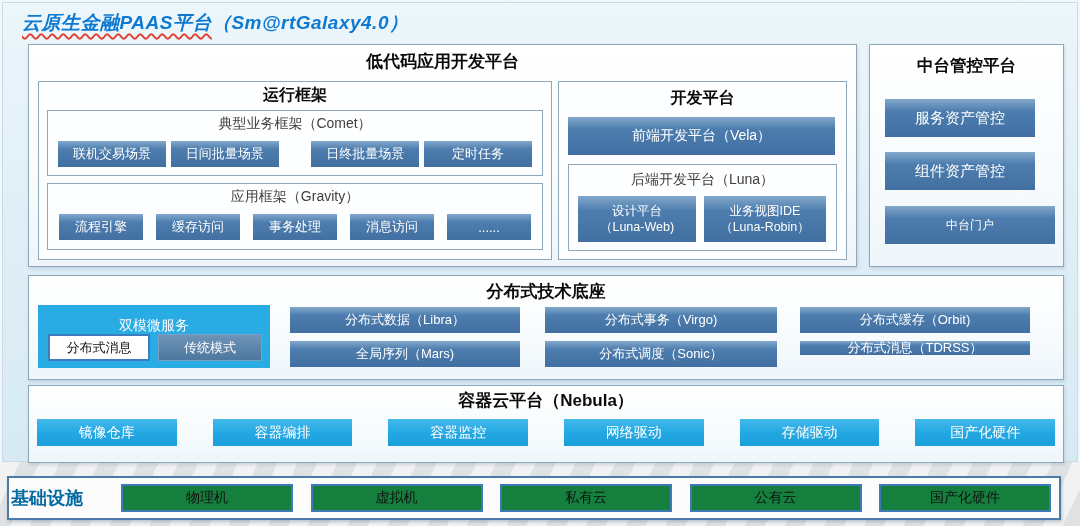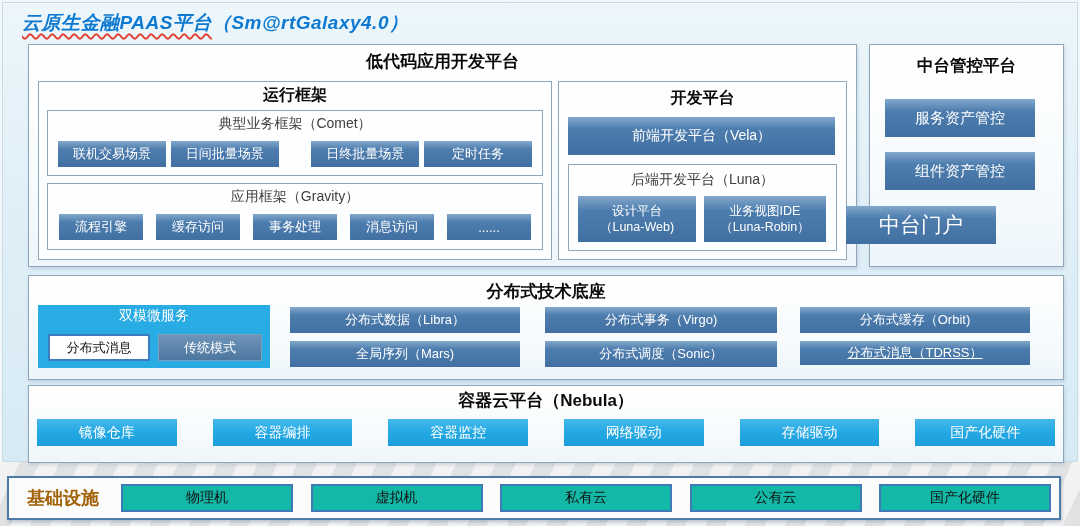--- a/index.html
+++ b/index.html
@@ -63,21 +63,21 @@
     font-size:14px;white-space:nowrap;
   }
   .flexrow{position:absolute;display:flex;justify-content:space-between;}
   .flexrow .btn-blue,.flexrow .btn-cyan,.flexrow .infra-item{position:static;}
 
   
   .dualmode{
     position:absolute;left:38px;top:305px;width:230px;height:61px;
     background:#29abe3;border:1px solid #29abe3;
   }
-  .dualmode .lbl{color:#fff;font-size:14px;padding-top:1px;}
+  .dualmode .lbl{color:#fff;font-size:14px;padding-top:11px;}
   .mode-white{
     position:absolute;left:9px;top:28px;width:102px;height:27px;
     background:#fff;border:2px solid #3c7cc0;box-sizing:border-box;
     display:flex;align-items:center;justify-content:center;
     font-size:13px;color:#111;
   }
   .mode-blue{
     position:absolute;left:119px;top:28px;width:104px;height:27px;
     background:linear-gradient(180deg,#6f94b8 0%,#4d779f 100%);
     border:1px solid #7ba1c2;box-sizing:border-box;
@@ -85,25 +85,25 @@
     font-size:13px;color:#fff;
   }
 
   
   .infra-box{
     position:absolute;left:7px;top:476px;width:1054px;height:44px;
     background:#fcfcfd;border:2px solid #4b7ba6;box-sizing:border-box;
     box-shadow:1px 2px 3px rgba(90,110,130,.35);
   }
   .infra-label{
-    position:absolute;left:18px;top:0;height:40px;line-height:40px;
-    font-size:18px;font-weight:bold;color:#a16207;
+    position:absolute;left:2px;top:0;height:40px;line-height:40px;
+    font-size:18px;font-weight:bold;color:#0369a1;
   }
   .infra-item{
-    width:172px;height:28px;background:#14b8a6;
+    width:172px;height:28px;background:#15803d;
     border:2px solid #3e7ab8;box-sizing:border-box;
     display:flex;align-items:center;justify-content:center;
     font-size:14px;color:#111;
   }
 
   .two-line{flex-direction:column;line-height:1.3;font-size:12.5px;}
 </style>
 </head>
 <body>
 
@@ -158,36 +158,36 @@
   <div class="btn-blue two-line" style="left:704px;top:196px;width:122px;height:46px;">
     <span>业务视图IDE</span>
     <span>（Luna-Robin）</span>
   </div>
 
   <div class="panel" style="left:869px;top:44px;width:193px;height:221px;">
     <div class="ttl" style="font-size:16.5px;padding-top:10px;">中台管控平台</div>
   </div>
   <div class="btn-blue" style="left:885px;top:99px;width:150px;height:38px;font-size:15px;">服务资产管控</div>
   <div class="btn-blue" style="left:885px;top:152px;width:150px;height:38px;font-size:15px;">组件资产管控</div>
-  <div class="btn-blue" style="left:846px;top:206px;width:150px;height:38px;font-size:21px;">中台门户</div>
+  <div class="btn-blue" style="left:885px;top:206px;width:170px;height:38px;font-size:12px;">中台门户</div>
 
   <div class="panel" style="left:28px;top:275px;width:1034px;height:103px;">
     <div class="ttl" style="font-size:17px;padding-top:4px;">分布式技术底座</div>
   </div>
   <div class="dualmode">
     <div class="lbl">双模微服务</div>
     <div class="mode-white">分布式消息</div>
     <div class="mode-blue">传统模式</div>
   </div>
   <div class="btn-blue" style="left:290px;top:307px;width:230px;height:26px;">分布式数据（Libra）</div>
   <div class="btn-blue" style="left:545px;top:307px;width:232px;height:26px;">分布式事务（Virgo)</div>
   <div class="btn-blue" style="left:800px;top:307px;width:230px;height:26px;">分布式缓存（Orbit)</div>
   <div class="btn-blue" style="left:290px;top:341px;width:230px;height:26px;">全局序列（Mars)</div>
   <div class="btn-blue" style="left:545px;top:341px;width:232px;height:26px;">分布式调度（Sonic）</div>
-  <div class="btn-blue" style="left:800px;top:341px;width:230px;height:24px;text-decoration:underline;">分布式消息（TDRSS）</div>
+  <div class="btn-blue" style="left:800px;top:341px;width:230px;height:14px;">分布式消息（TDRSS）</div>
 
   <div class="panel" style="left:28px;top:385px;width:1034px;height:76px;">
     <div class="ttl" style="font-size:17px;padding-top:3px;">容器云平台（Nebula）</div>
     <div class="flexrow" style="left:8px;top:33px;width:1018px;height:27px;gap:36px;">
       <div class="btn-cyan" style="width:158px;">镜像仓库</div>
       <div class="btn-cyan" style="width:158px;">容器编排</div>
       <div class="btn-cyan" style="width:158px;">容器监控</div>
       <div class="btn-cyan" style="width:158px;">网络驱动</div>
       <div class="btn-cyan" style="width:158px;">存储驱动</div>
       <div class="btn-cyan" style="width:158px;">国产化硬件</div>

